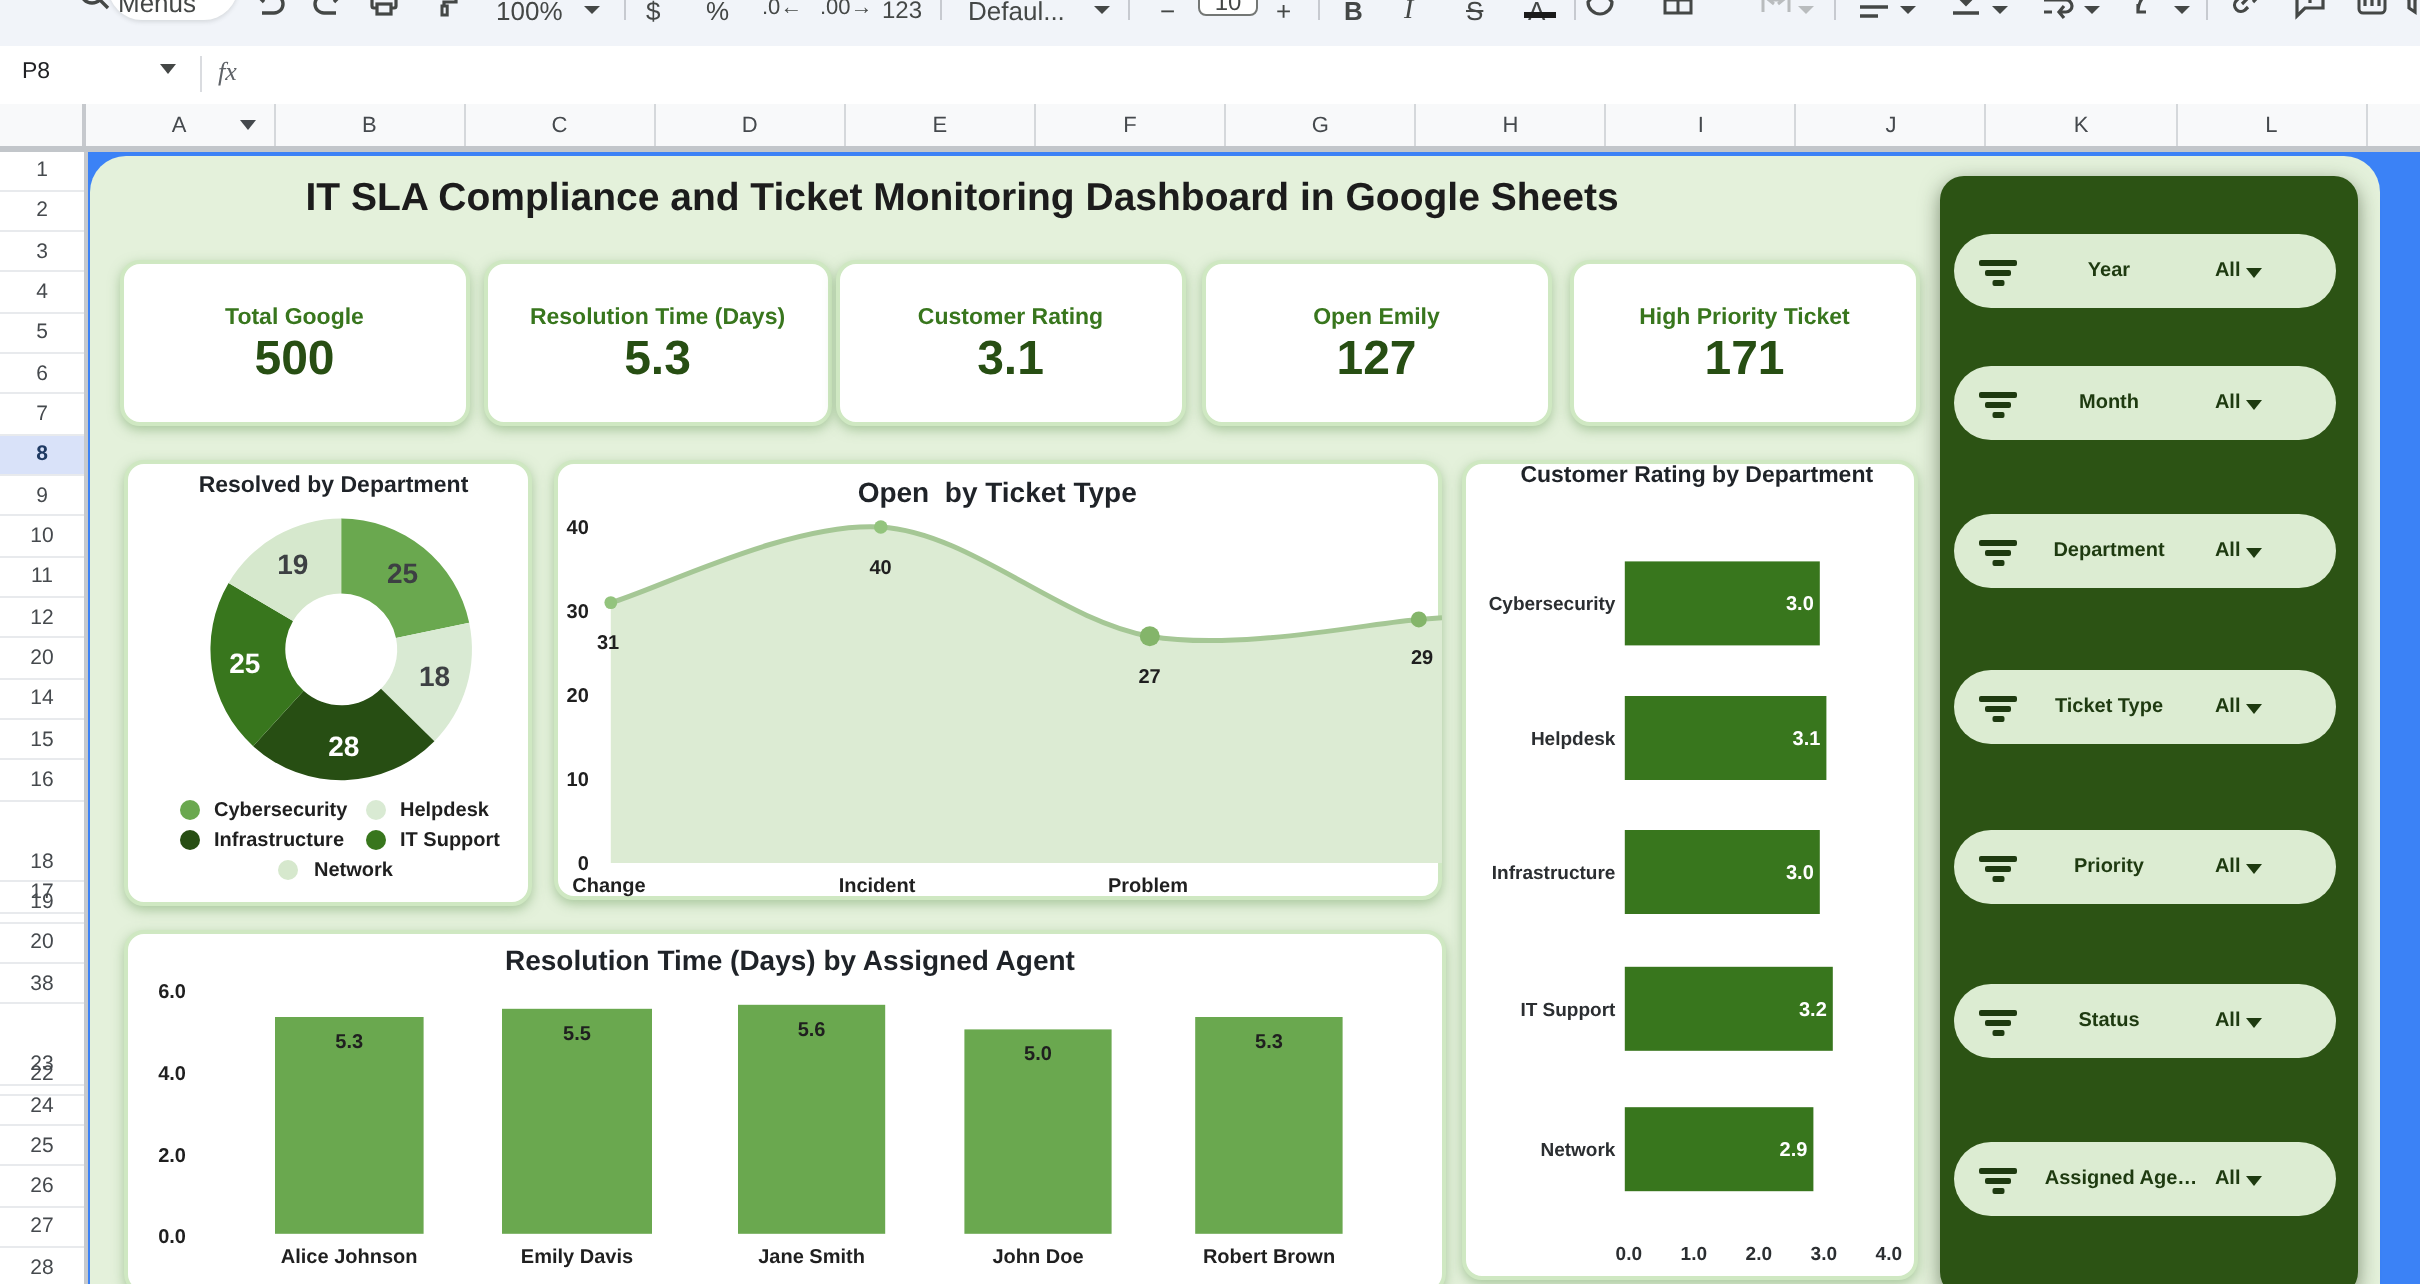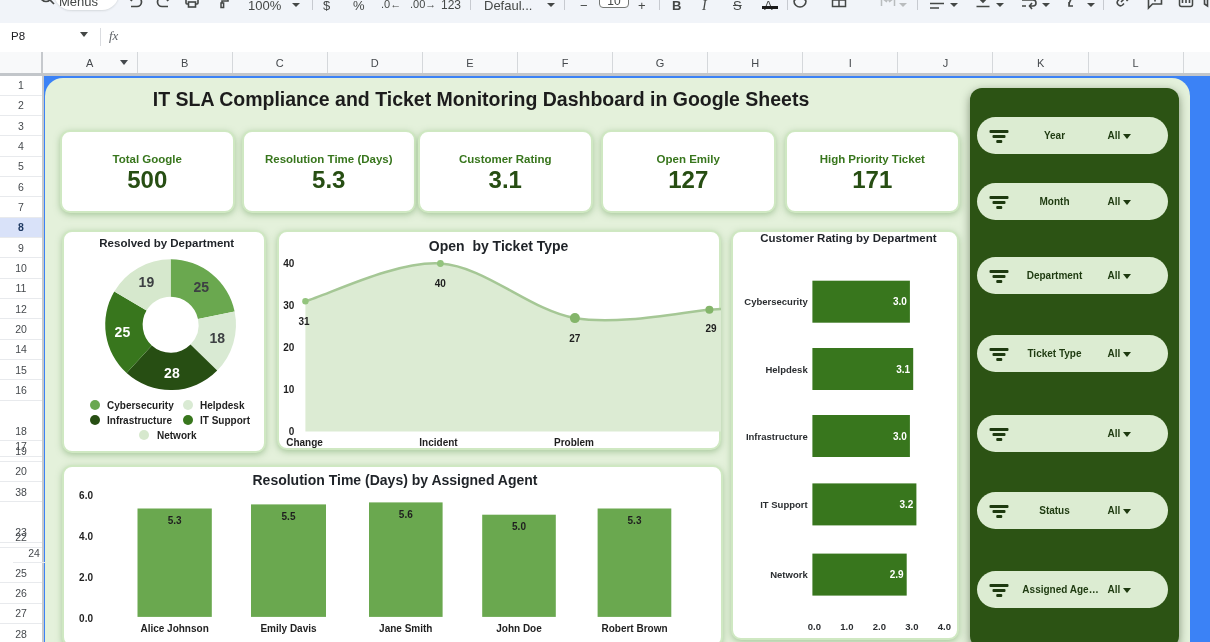--- a/index.html
+++ b/index.html
@@ -166,21 +166,21 @@
       <div class="rn" style="top:264.16px;">14</div>
       <div class="rn" style="top:284.48px;">15</div>
       <div class="rn" style="top:304.80px;">16</div>
       <div class="rn" style="top:325.12px;margin-top:36px;">17</div>
       <div class="rn" style="top:345.44px;">18</div>
       <div class="rn" style="top:365.76px;">19</div>
       <div class="rn" style="top:386.08px;">20</div>
       <div class="rn" style="top:406.40px;">38</div>
       <div class="rn" style="top:452px;">22</div>
       <div class="rn" style="top:447.04px;">23</div>
-      <div class="rn" style="top:467.36px;margin-left:13px;">24</div>
+      <div class="rn" style="top:467.36px;">24</div>
       <div class="rn" style="top:487.68px;">25</div>
       <div class="rn" style="top:508.00px;">26</div>
       <div class="rn" style="top:528.32px;">27</div>
       <div class="rn" style="top:548.64px;">28</div>
     </div>
   <div id="dash">
     <div class="abs" style="left:436px;top:10px;transform:translateX(-50%);white-space:nowrap;font-weight:bold;font-size:19.5px;color:#1c1c1c;">IT SLA Compliance and Ticket Monitoring Dashboard in Google Sheets</div>
     <div class="card" style="left:15px;top:51.5px;width:174.5px;height:83.5px;padding-top:21px;">
         <div class="kpi-l">Total Google</div>
         <div class="kpi-v">500</div>
@@ -359,20 +359,21 @@
         </div>
         <div class="lbl">Ticket Type</div>
         <div class="all">All&nbsp;<span style="display:inline-block;width:0;height:0;border-left:4px solid transparent;border-right:4px solid transparent;border-top:5px solid #1e3a10;margin-top:2px;"></span></div>
       </div>
       <div class="pill" style="top:327.4px;">
         <div class="fic">
           <span style="top:1px;width:19px;"></span>
           <span style="top:6px;width:13px;"></span>
           <span style="top:11px;width:5.5px;"></span>
         </div>
+        <div class="lbl">Priority</div>
         <div class="all">All&nbsp;<span style="display:inline-block;width:0;height:0;border-left:4px solid transparent;border-right:4px solid transparent;border-top:5px solid #1e3a10;margin-top:2px;"></span></div>
       </div>
       <div class="pill" style="top:404.4px;">
         <div class="fic">
           <span style="top:1px;width:19px;"></span>
           <span style="top:6px;width:13px;"></span>
           <span style="top:11px;width:5.5px;"></span>
         </div>
         <div class="lbl">Status</div>
         <div class="all">All&nbsp;<span style="display:inline-block;width:0;height:0;border-left:4px solid transparent;border-right:4px solid transparent;border-top:5px solid #1e3a10;margin-top:2px;"></span></div>

